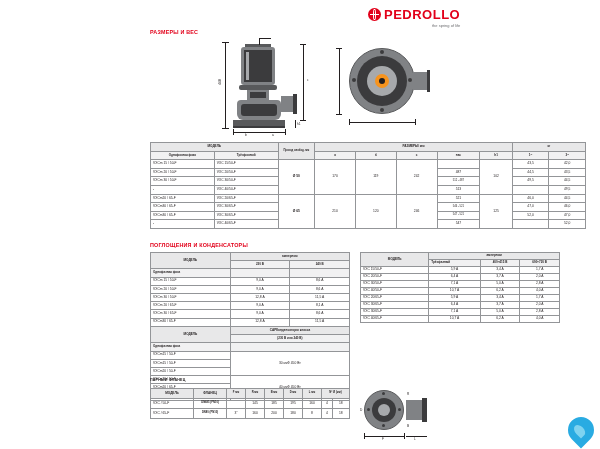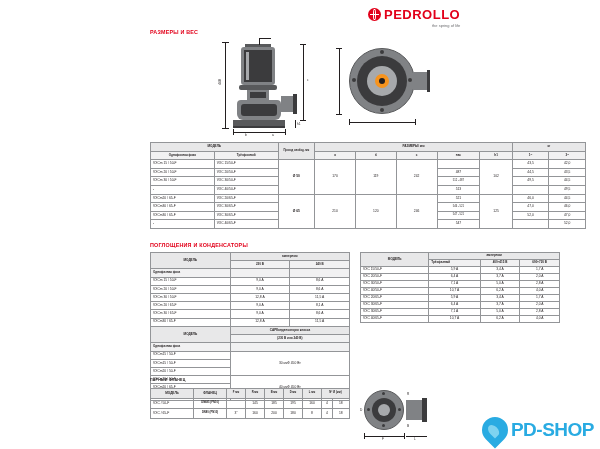--- a/index.html
+++ b/index.html
@@ -473,16 +473,15 @@
     <div class="dim-txt" style="left:22px;top:49px;">F</div>
     <div class="dl" style="left:46px;top:48px;width:21px;height:.4px;"></div>
     <div class="dim-txt" style="left:54px;top:49px;">L</div>
     <div class="dim-txt" style="left:0px;top:20px;">D</div>
     <div class="dim-txt" style="left:47px;top:4px;">R</div>
     <div class="dim-txt" style="left:47px;top:36px;">B</div>
   </div>
 
   <div class="pd-watermark">
     <div class="pd-drop"></div>
-    <div class="pd-text">PD-SHOP</div>
   </div>
 
 </div>
 
 </body></html>

